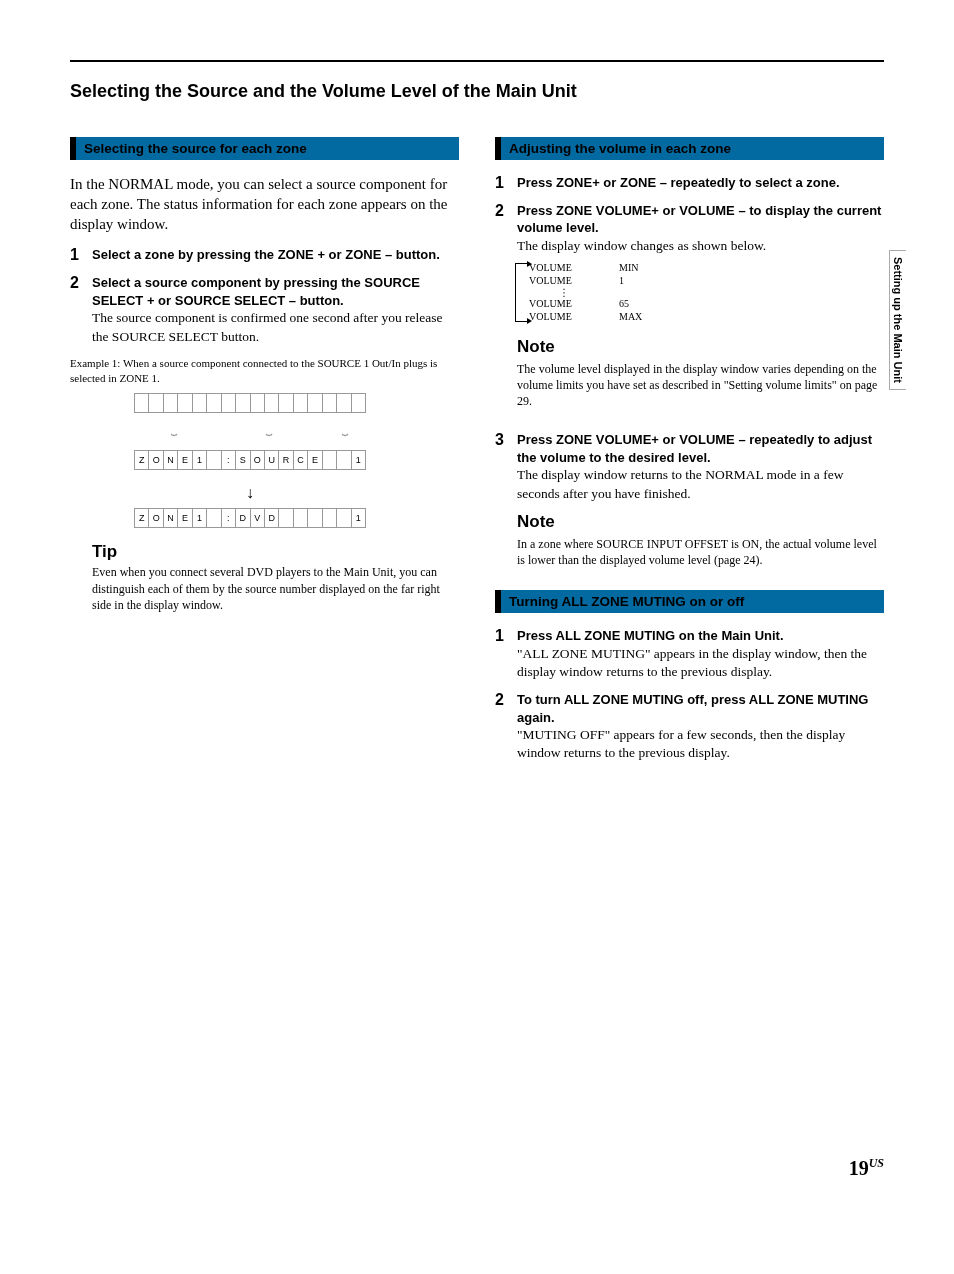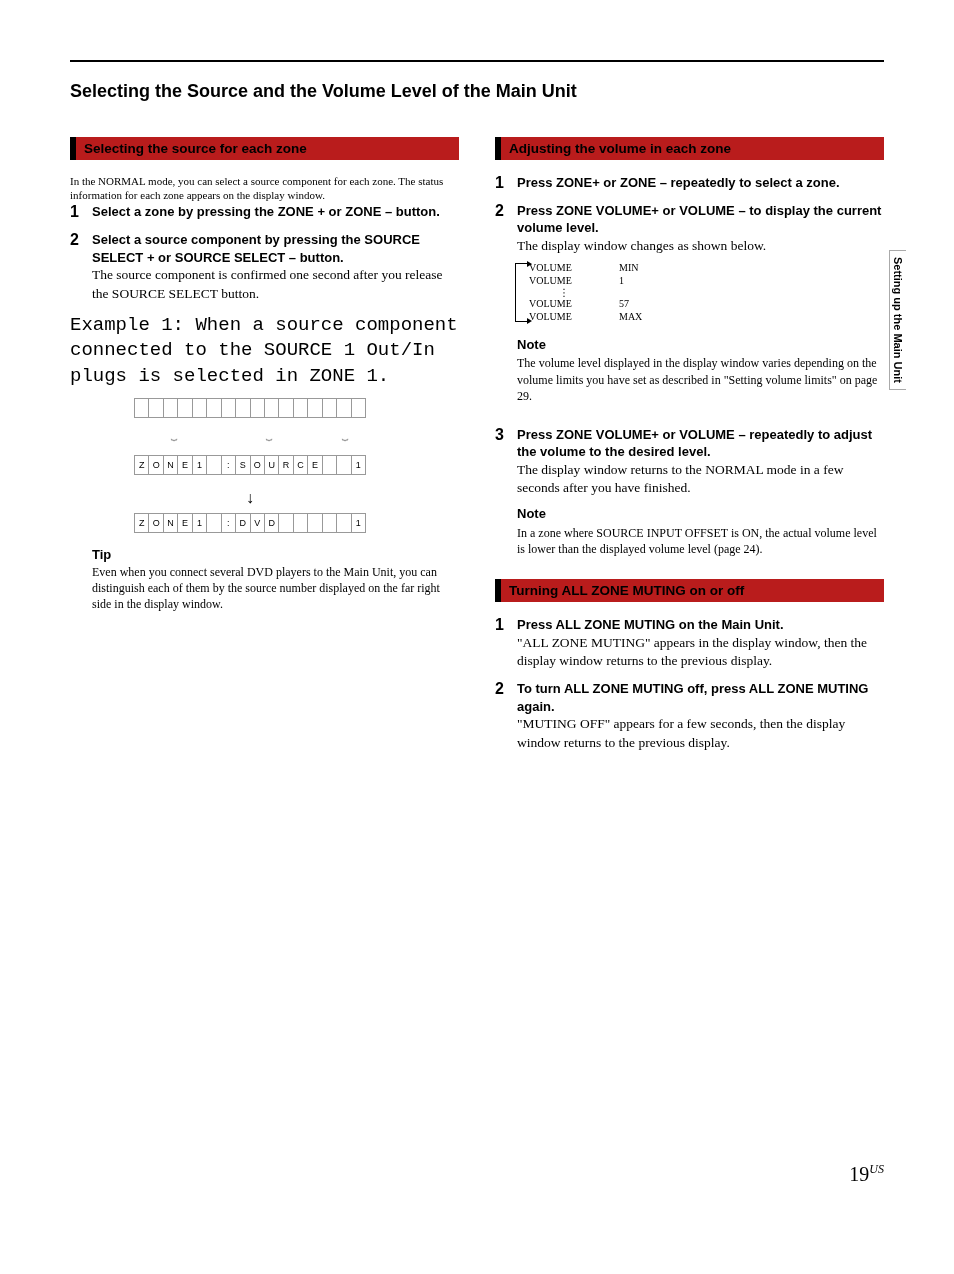--- a/index.html
+++ b/index.html
@@ -29,31 +29,32 @@
   }
   .columns {
     display: flex;
     gap: 36px;
   }
   .col {
     flex: 1;
     min-width: 0;
   }
   .section-head {
-    background: #b91c1c;
+    background: #0369a1;
     border-left: 6px solid #000;
     padding: 4px 8px 4px 8px;
     font-family: Verdana, Arial, sans-serif;
     font-weight: bold;
     font-size: 13.5px;
     margin-bottom: 14px;
   }
   .para {
-    font-size: 11px;
-    line-height: 1.35;
+    font-size: 15px;
+    line-height: 1.35;
+    margin-bottom: 12px;
   }
   .step {
     display: flex;
     margin-bottom: 10px;
   }
   .step-num {
     font-family: Verdana, Arial, sans-serif;
     font-weight: bold;
     font-size: 16px;
     width: 22px;
@@ -66,33 +67,32 @@
   }
   .step-bold {
     font-family: Verdana, Arial, sans-serif;
     font-weight: bold;
     font-size: 13px;
     line-height: 1.35;
   }
   .note-head {
     font-family: Verdana, Arial, sans-serif;
     font-weight: bold;
-    font-size: 13px;
+    font-size: 17px;
     margin-bottom: 2px;
   }
   .note-body {
     font-size: 12px;
     line-height: 1.35;
     margin-bottom: 12px;
   }
   .example {
-    font-size: 19px;
+    font-size: 11px;
     line-height: 1.35;
     margin-bottom: 8px;
-    font-family: Liberation Mono, monospace;
   }
   .lcd {
     margin: 6px 0 14px 64px;
     width: 232px;
     height: 20px;
     display: flex;
   }
   .lcd-cell {
     border: 1px solid #999;
     width: 14.5px;
@@ -165,23 +165,24 @@
     font-weight: bold;
     font-size: 11px;
     padding: 6px 2px;
     border: 1px solid #aaa;
     border-right: none;
     background: #fff;
   }
   .page-num {
     position: absolute;
     right: 70px;
-    bottom: 14px;
+    bottom: 20px;
     font-family: Georgia, serif;
     font-size: 20px;
+    font-weight: bold;
   }
   .page-num .sup {
     font-size: 12px;
     font-style: italic;
     vertical-align: super;
   }
   .indent {
     margin-left: 22px;
   }
   .brace-row{
@@ -315,21 +316,21 @@
                 <div class="vol-label">VOLUME</div>
                 <div class="vol-val">MIN</div>
               </div>
             <div class="vol-row">
                 <div class="vol-label">VOLUME</div>
                 <div class="vol-val">1</div>
               </div>
             <div class="vol-dots">⋮</div>
             <div class="vol-row">
                 <div class="vol-label">VOLUME</div>
-                <div class="vol-val">57</div>
+                <div class="vol-val">65</div>
               </div>
             <div class="vol-row">
                 <div class="vol-label">VOLUME</div>
                 <div class="vol-val">MAX</div>
               </div>
           </div>
 
           <div class="note-head">Note</div>
           <div class="note-body">The volume level displayed in the display window varies depending on the volume limits you have set as described in "Setting volume limits" on page 29.</div>
         </div>

